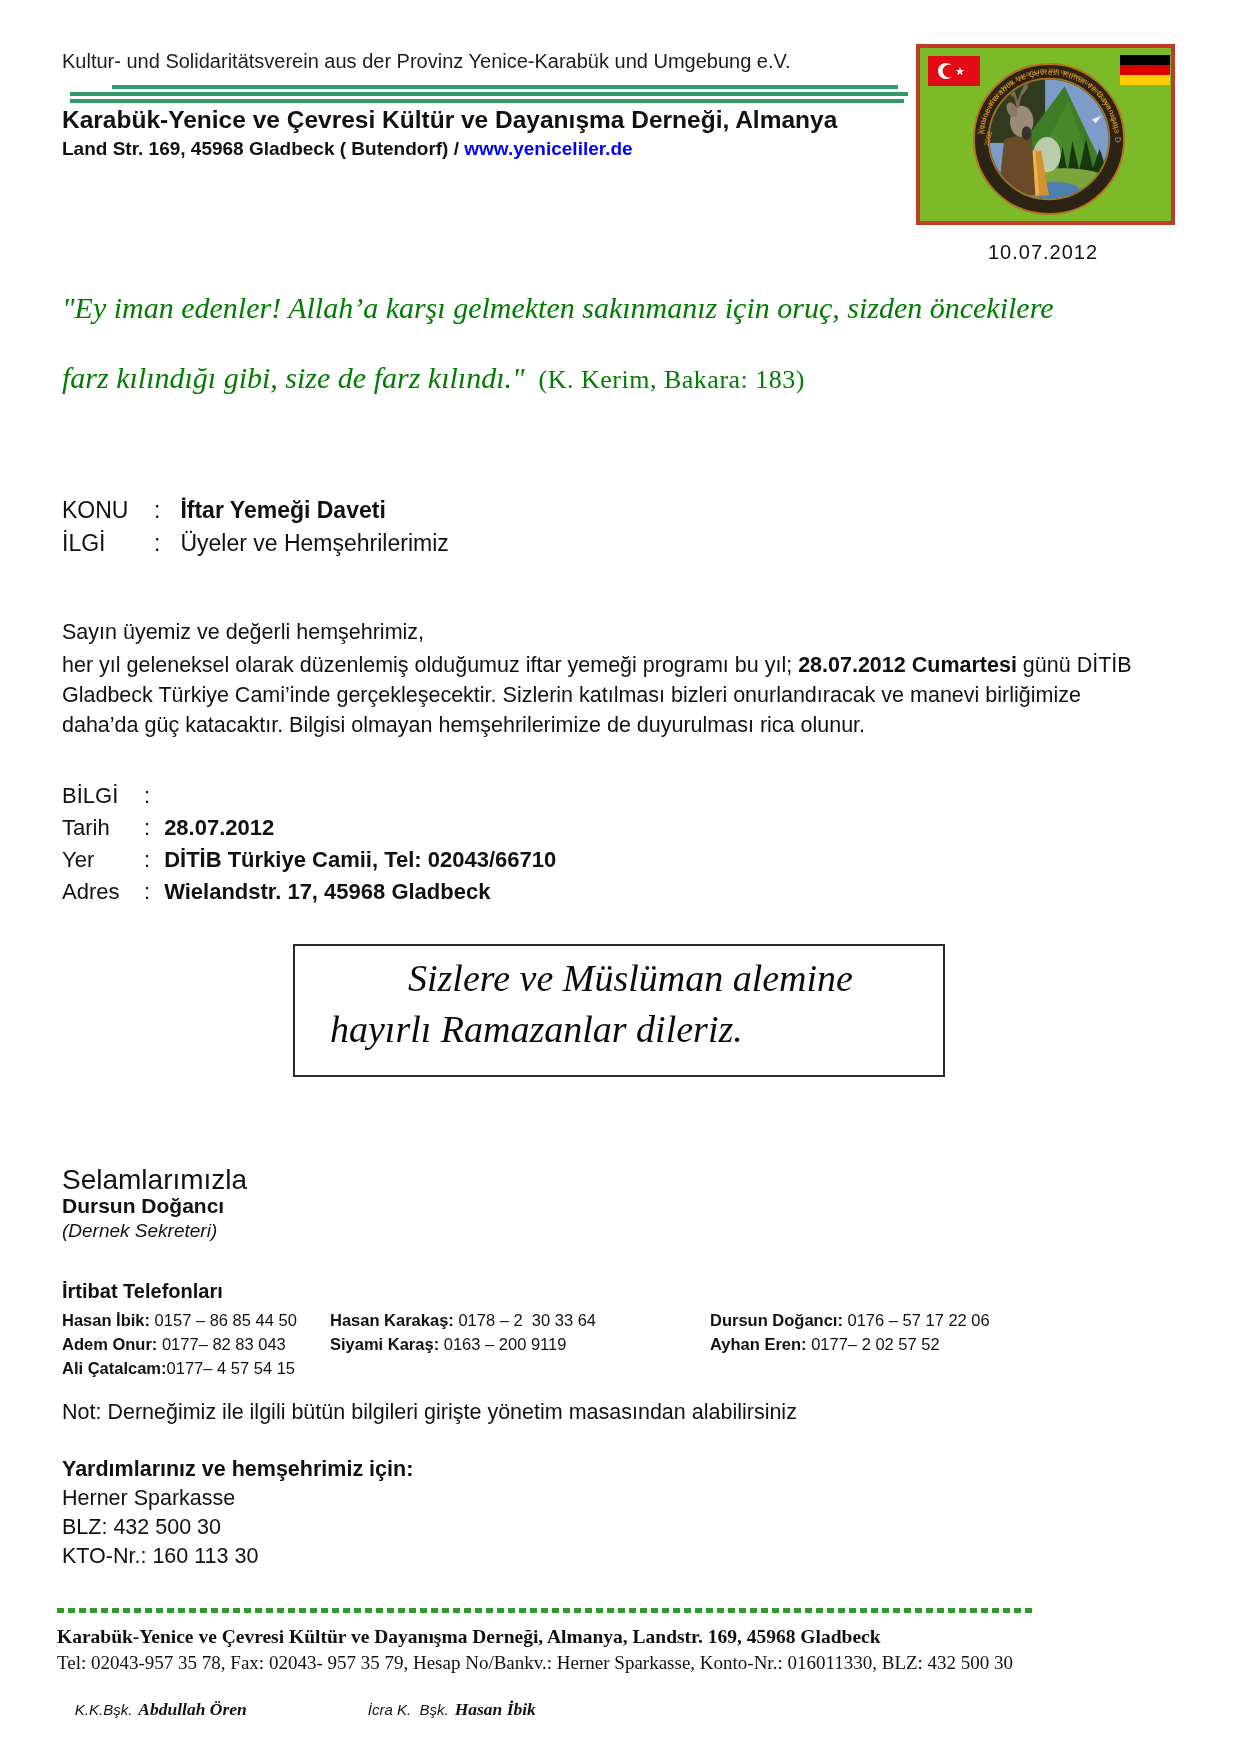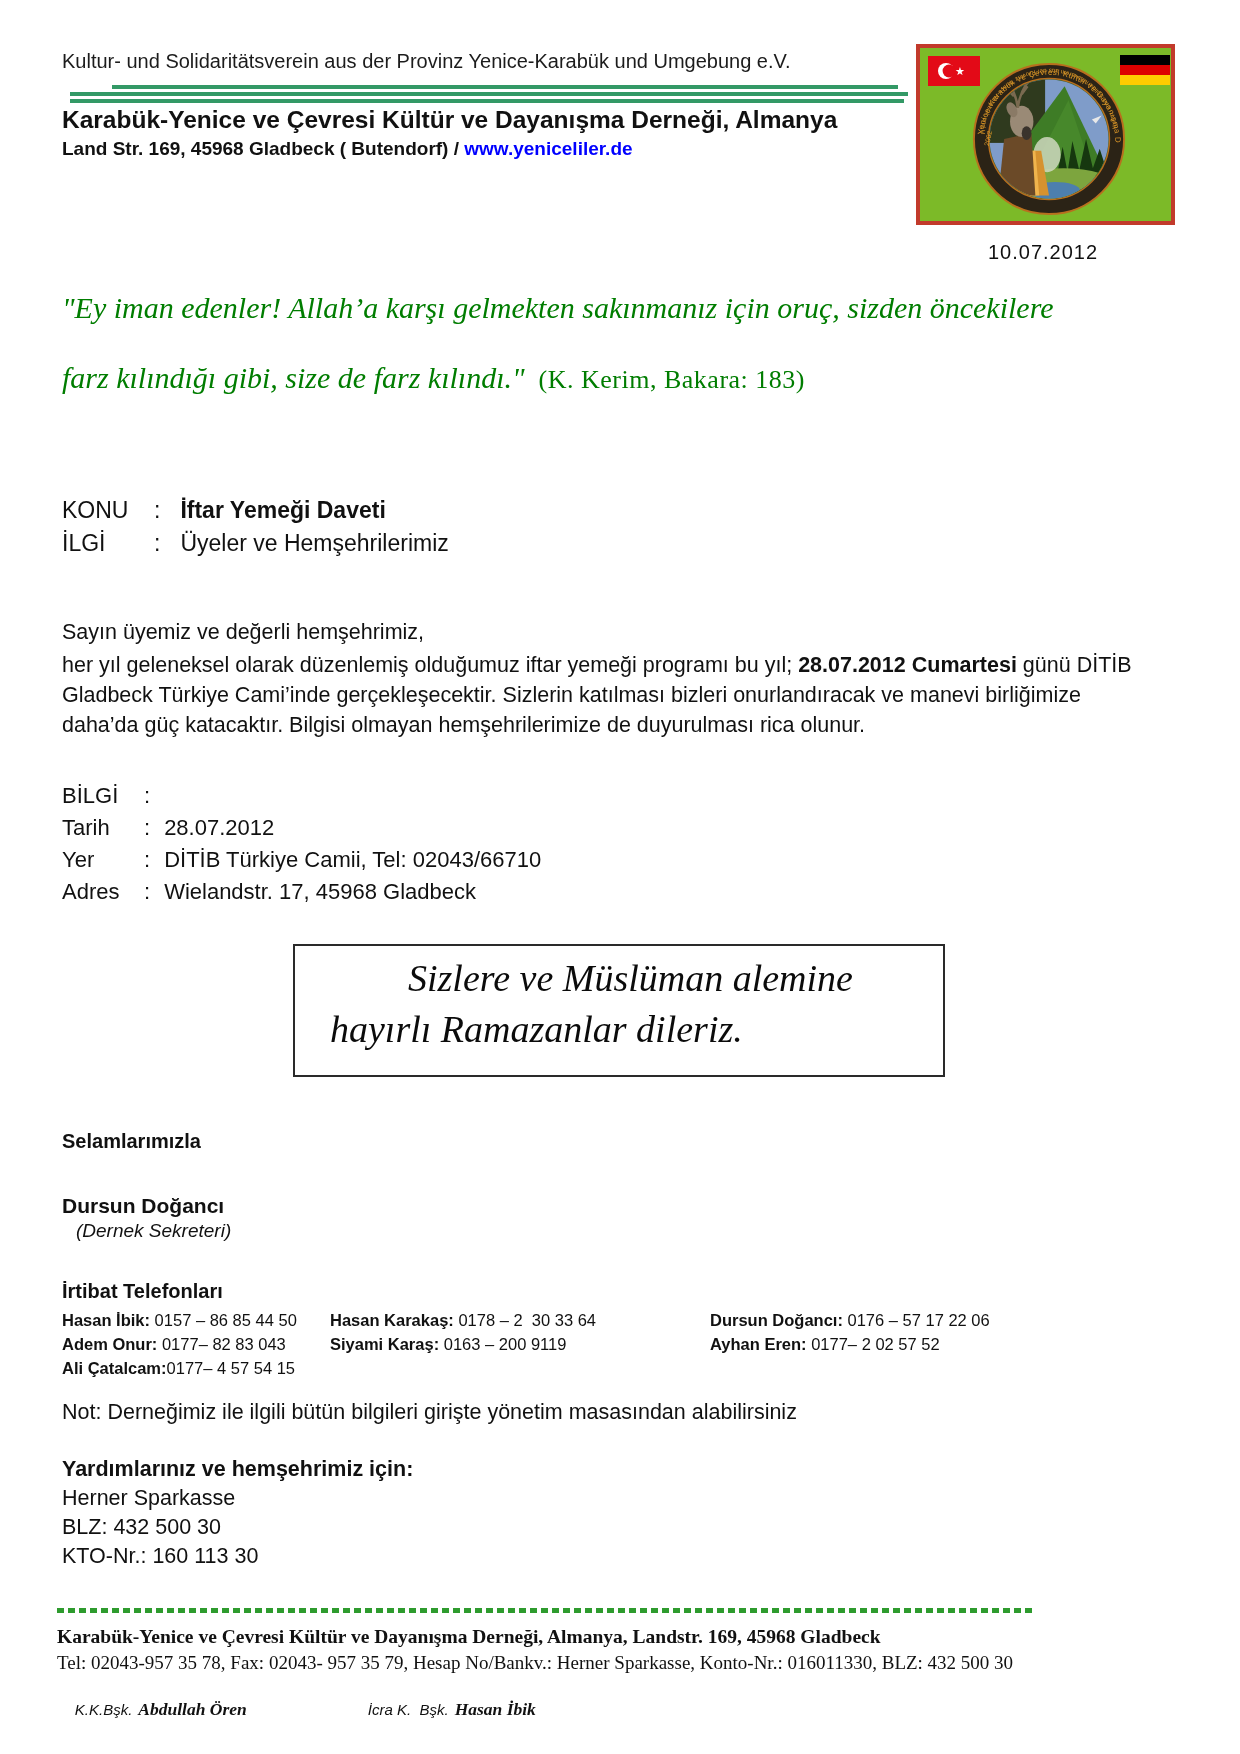--- a/index.html
+++ b/index.html
@@ -50,32 +50,32 @@
 
   
   .salutation { left:62px; top:620px; font-size:21.5px; }
   .bodypara { left:62px; top:650px; width:1090px; font-size:21.5px; line-height:30px; }
   .bodypara b { font-weight:bold; }
 
   
   .info { left:62px; top:783px; font-size:22px; }
   .i-row { display:flex; height:32px; }
   .i-label { width:82px; }
-  .i-value { margin-left:14px; font-weight:normal; white-space:pre; }
+  .i-value { margin-left:14px; font-weight:bold; white-space:pre; }
 
   
   .wishbox { left:293px; top:944px; width:652px; height:133px; border:2px solid #2a2a2a;
              font-family:"Liberation Serif", serif; font-style:italic; font-size:38px; color:#0b0b0b;padding-left:25px; }
   .w1 { margin:10px 0 0 88px; }
   .w2 { margin:7px 0 0 10px; }
 
   
-  .selam { left:62px; top:1130px; font-size:20px; font-weight:bold; }
+  .selam { left:62px; top:1164px; font-size:28px; font-weight:normal; }
   .signer-name { left:62px; top:1194px; font-size:21px; font-weight:bold; }
-  .signer-role { left:76px; top:1220px; font-size:19px; font-style:italic; }
+  .signer-role { left:62px; top:1220px; font-size:19px; font-style:italic; }
 
   
   .contacts { left:62px; top:1280px; width:1120px; }
   .c-head { font-size:20px; font-weight:bold; }
   .c-grid { position:relative; margin-top:5px; font-size:16.5px; line-height:24px; }
   .c-col { position:absolute; top:0; white-space:nowrap; }
   .c-col1 { left:0; } .c-col2 { left:268px; } .c-col3 { left:648px; }
   .c-name { font-weight:bold; }
   .c-phone { white-space:pre; }
 

